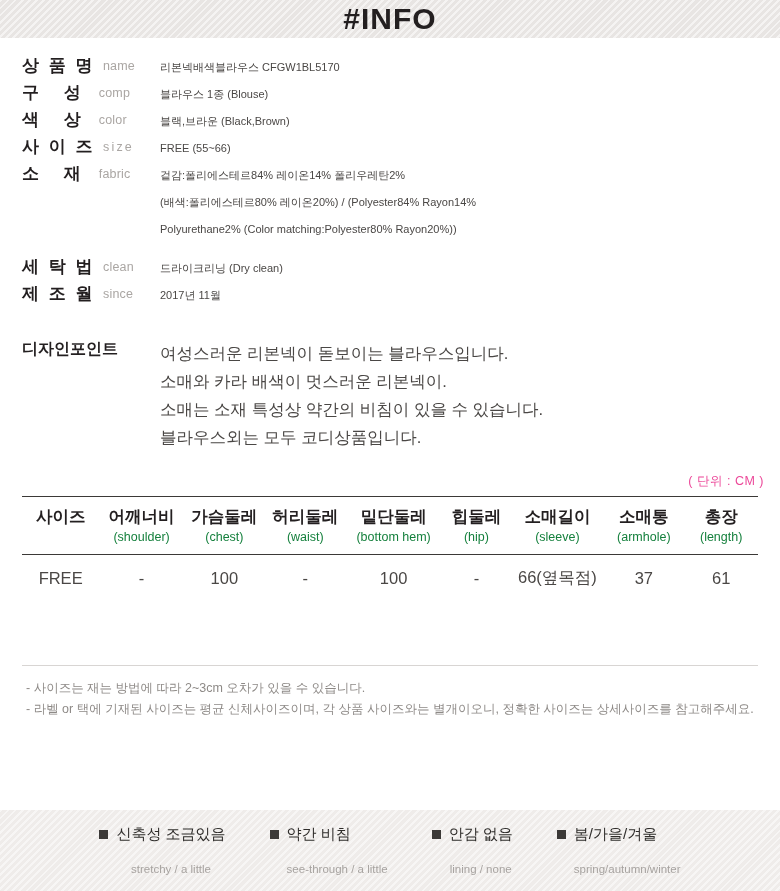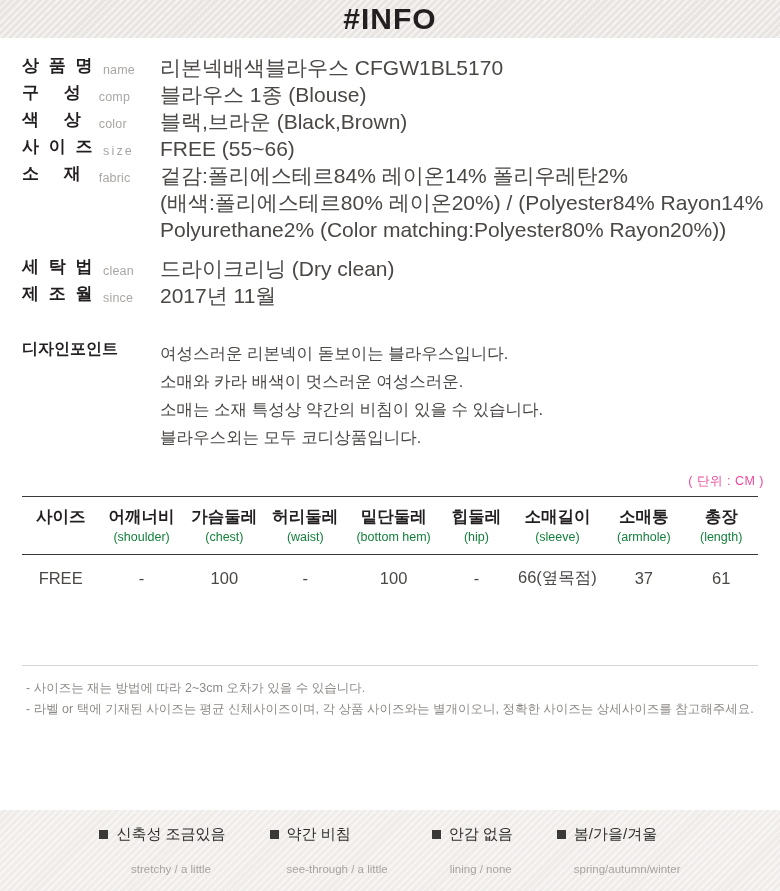--- a/index.html
+++ b/index.html
@@ -56,21 +56,21 @@
   }
   .spec-row {
     display: flex;
     align-items: flex-start;
     padding: 0 0 0 22px;
   }
   .spec-label {
     width: 138px;
     flex: 0 0 138px;
     display: flex;
-    align-items: flex-end;
+    align-items: center;
     white-space: nowrap;
   }
   .spec-kr {
     font-size: 17px;
     font-weight: bold;
     color: #231f20;
   }
   .spec-kr.sp2 {
     letter-spacing: 10px;
     padding-right: 0px;
@@ -81,21 +81,21 @@
   .spec-en {
     font-size: 12.5px;
     color: #aaa6a3;
     margin-left: 8px;
     letter-spacing: 0.2px;
   }
   .spec-en.sz {
     letter-spacing: 2.2px;
   }
   .spec-val {
-    font-size: 21px;
+    font-size: 11px;
     color: #4a4745;
     line-height: 27px;
   }
   .spec-val .line {
     display: block;
     white-space: nowrap;
   }
 
   .row-gap-top { margin-top: 12px; }
 
@@ -320,21 +320,21 @@
         <span class="line">2017년 11월</span>
       </div>
     </div>
 
   </div>
 
   <div class="design">
     <div class="design-label">디자인포인트</div>
     <div class="design-lines">
       <span class="line">여성스러운 리본넥이 돋보이는 블라우스입니다.</span>
-      <span class="line">소매와 카라 배색이 멋스러운 여성스러운.</span>
+      <span class="line">소매와 카라 배색이 멋스러운 리본넥이.</span>
       <span class="line">소매는 소재 특성상 약간의 비침이 있을 수 있습니다.</span>
       <span class="line">블라우스외는 모두 코디상품입니다.</span>
     </div>
   </div>
 
   <div class="unit-note">( 단위 : CM )</div>
 
   <div class="table-wrap">
     <table class="size-table">
       <colgroup>

